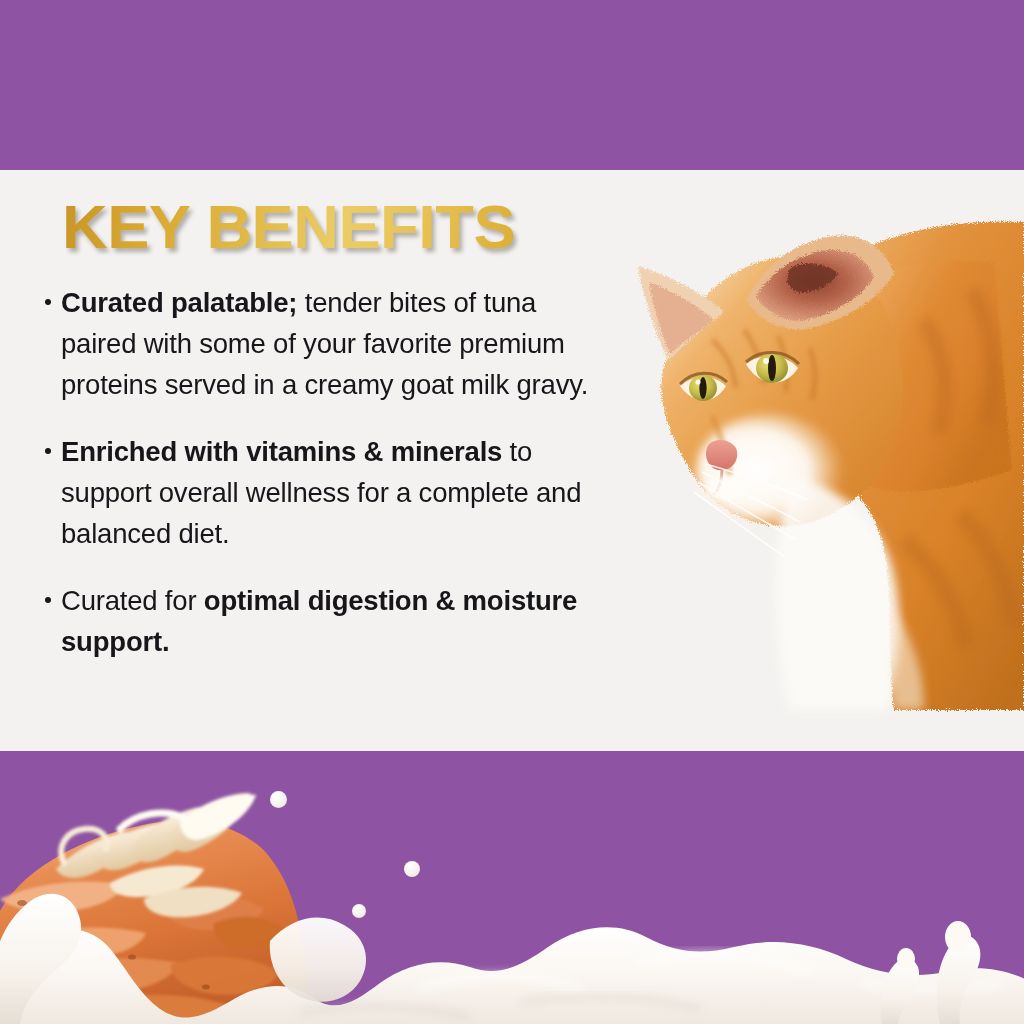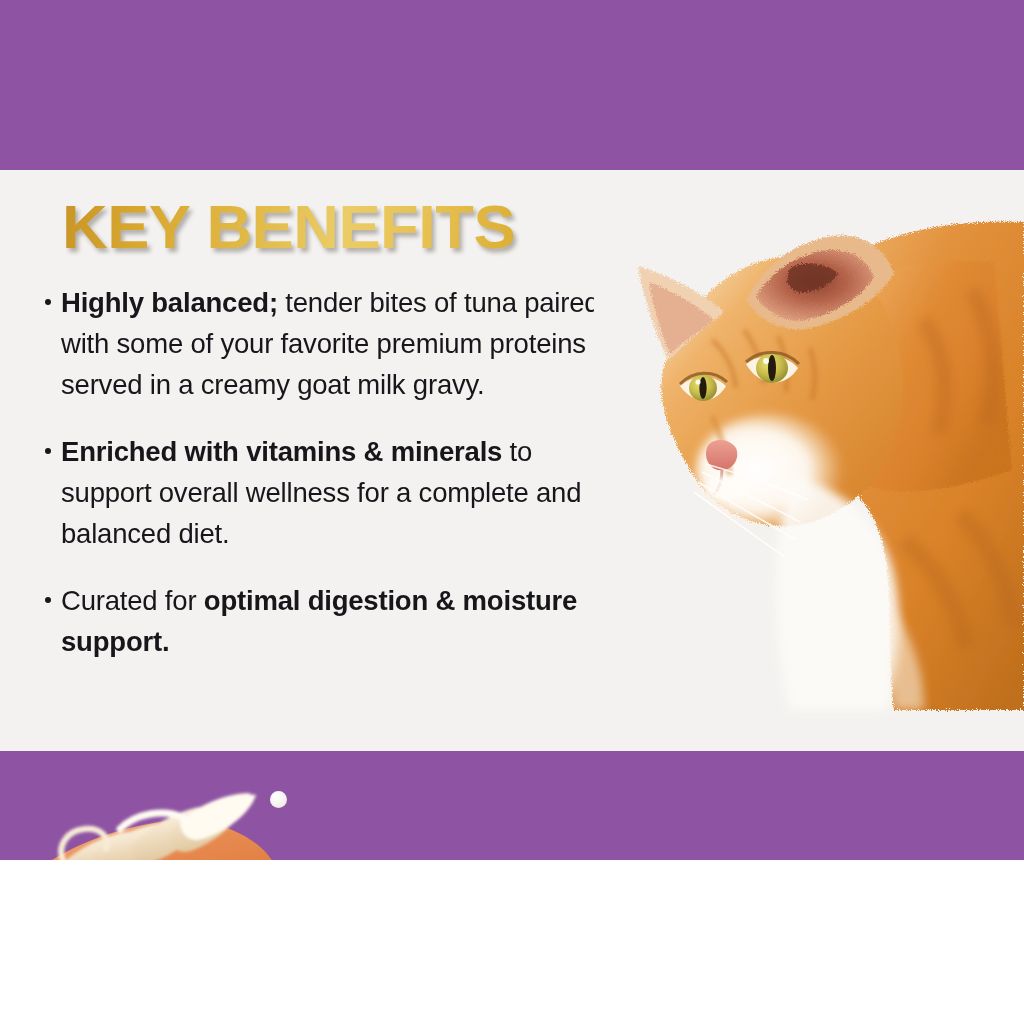--- a/index.html
+++ b/index.html
@@ -6,21 +6,21 @@
     margin: 0;
     padding: 0;
     background: #ffffff;
   }
   body {
     font-family: "Liberation Sans", sans-serif;
   }
   .canvas {
     position: relative;
     width: 1024px;
-    height: 860px;
+    height: 1024px;
     overflow: hidden;
     background: #F3F2F0;
   }
 
   
   .band-top {
     position: absolute;
     left: 0; top: 0;
     width: 1024px;
     height: 170px;
@@ -138,21 +138,21 @@
   <div class="band-top"></div>
 
   <div class="panel">
 
     <div class="title">KEY BENEFITS</div>
 
     <div class="bullets">
 
       <div class="bullet">
         <span class="dot"></span>
-        <span class="btext"><span class="b">Highly balanced;</span><span> tender bites of tuna  paired with some of your favorite premium proteins served in a creamy goat milk gravy.</span></span>
+        <span class="btext"><span class="b">Curated palatable;</span><span> tender bites of tuna  paired with some of your favorite premium proteins served in a creamy goat milk gravy.</span></span>
       </div>
 
       <div class="bullet">
         <span class="dot"></span>
         <span class="btext"><span class="b">Enriched with vitamins &amp; minerals</span><span> to support overall wellness for a complete and balanced diet.</span></span>
       </div>
 
       <div class="bullet">
         <span class="dot"></span>
         <span class="btext"><span>Curated for </span><span class="b">optimal digestion &amp; moisture support.</span></span>

